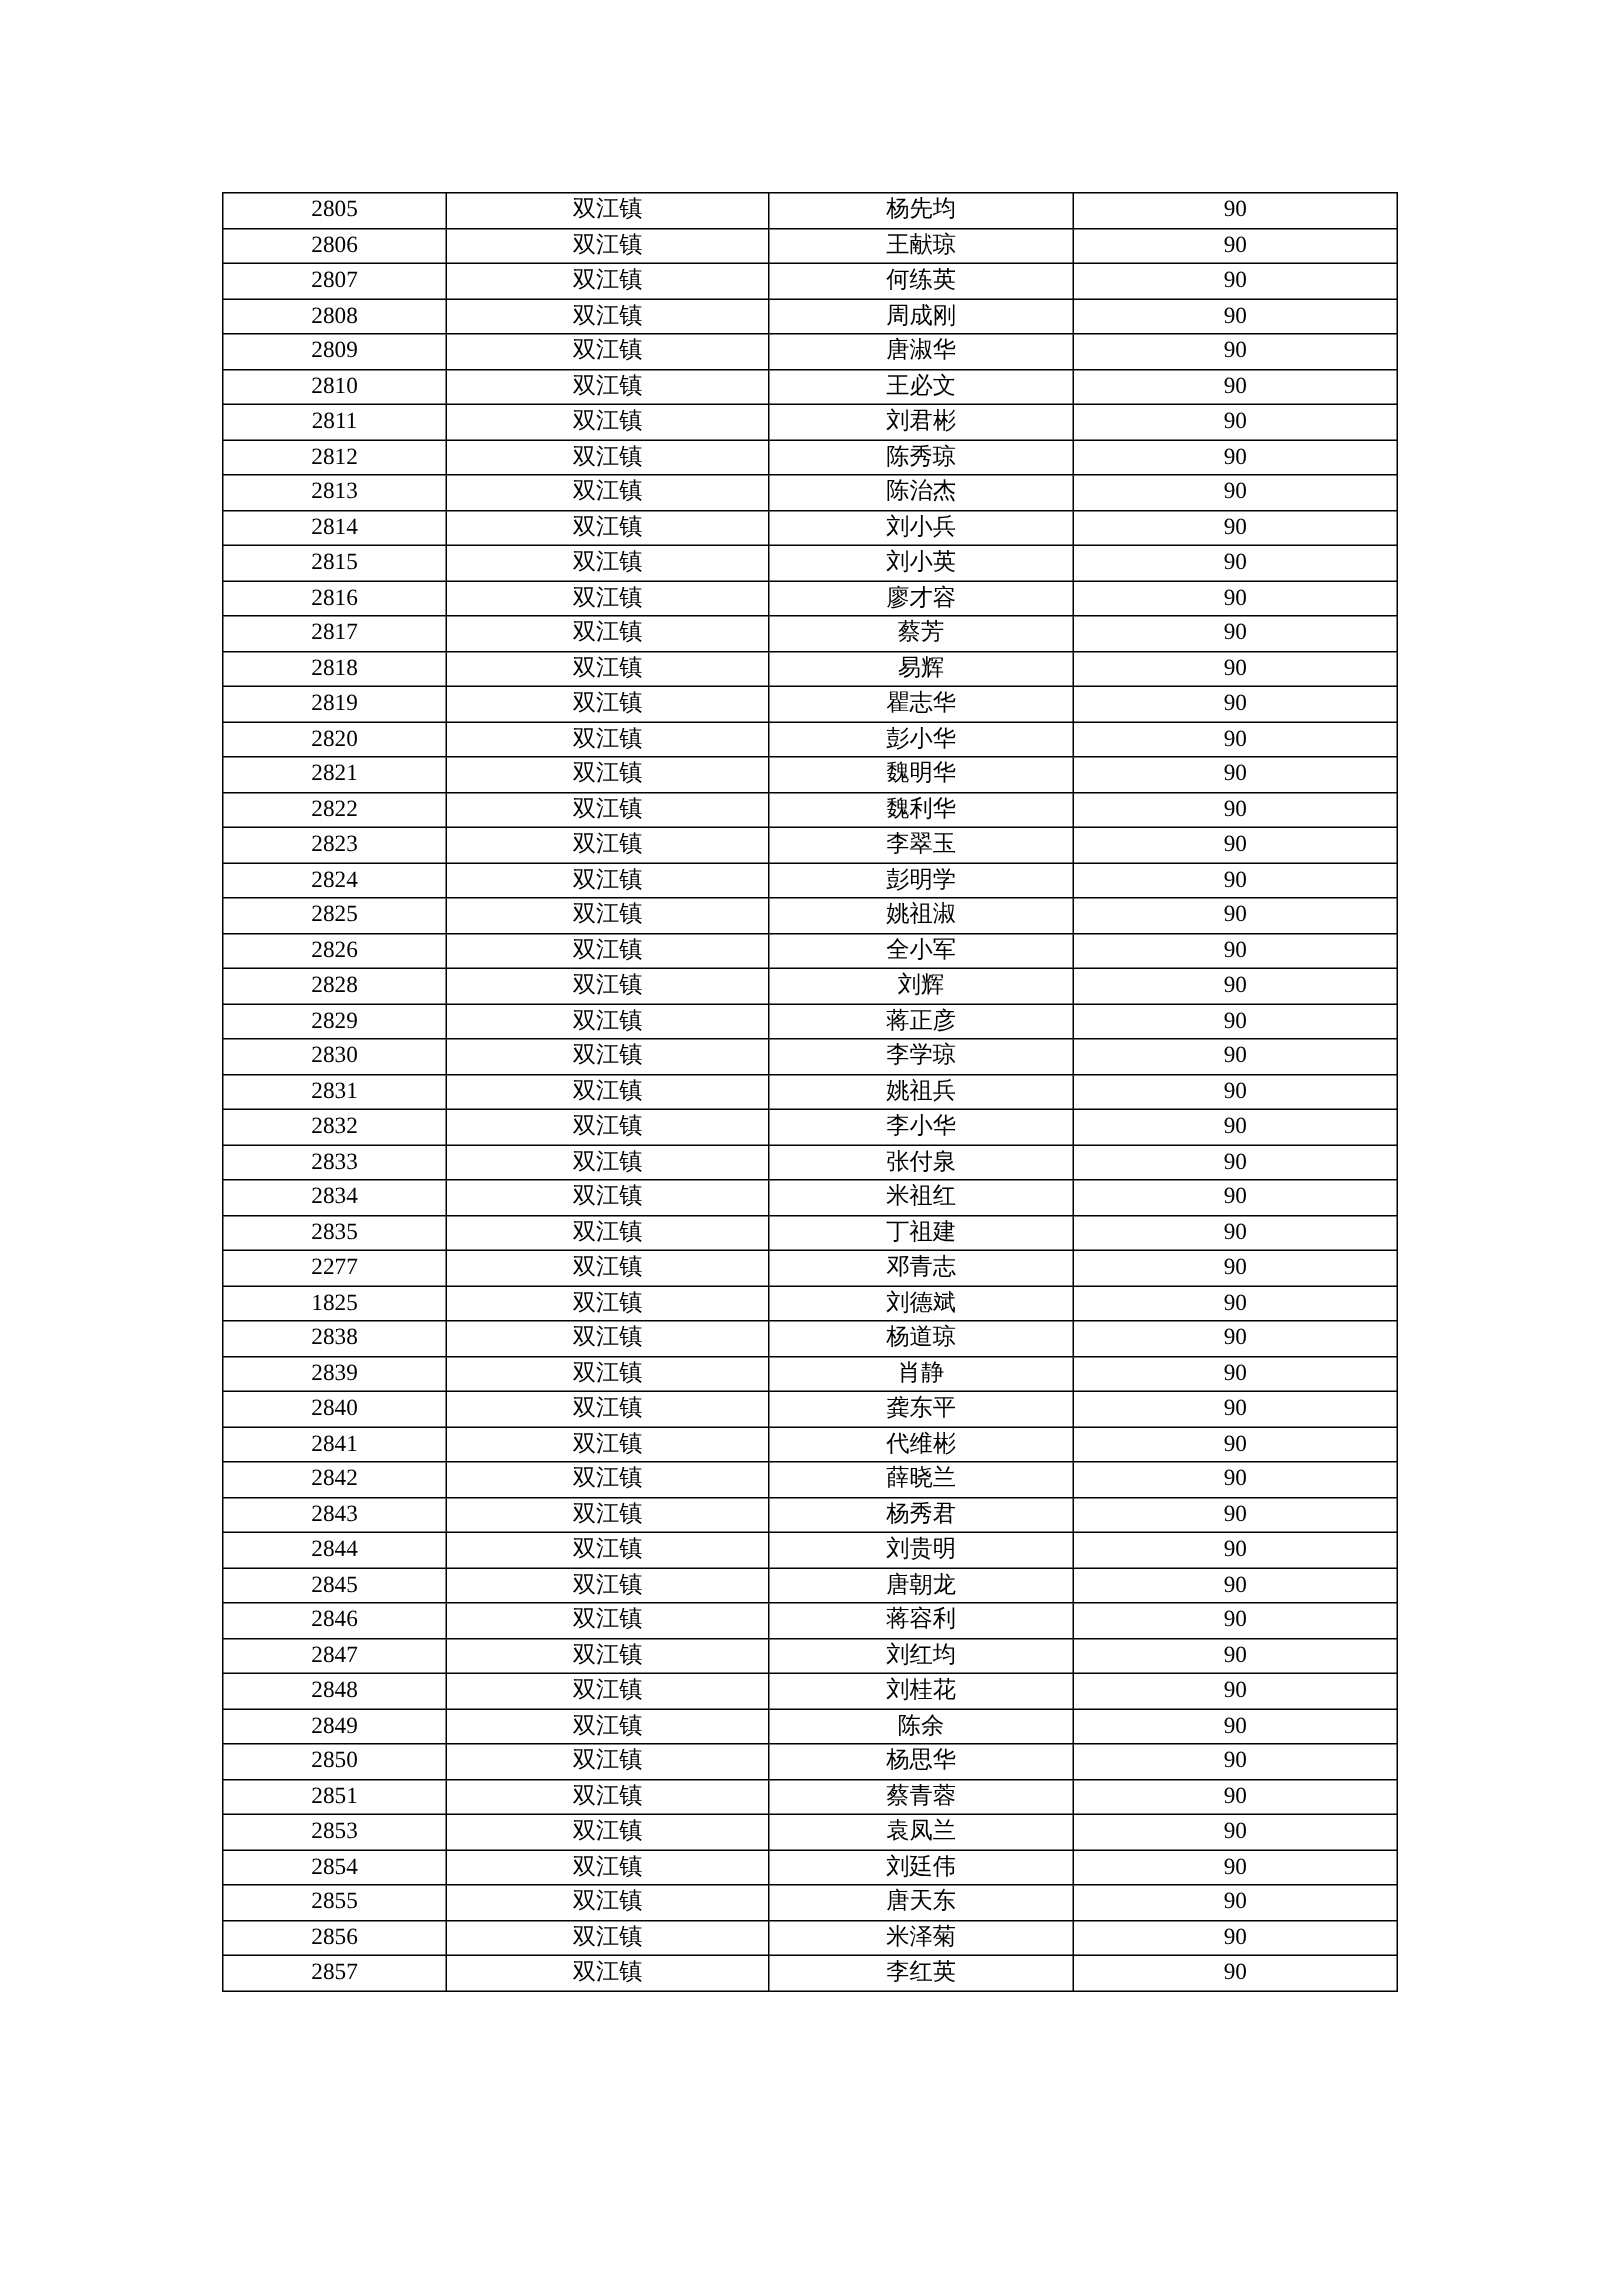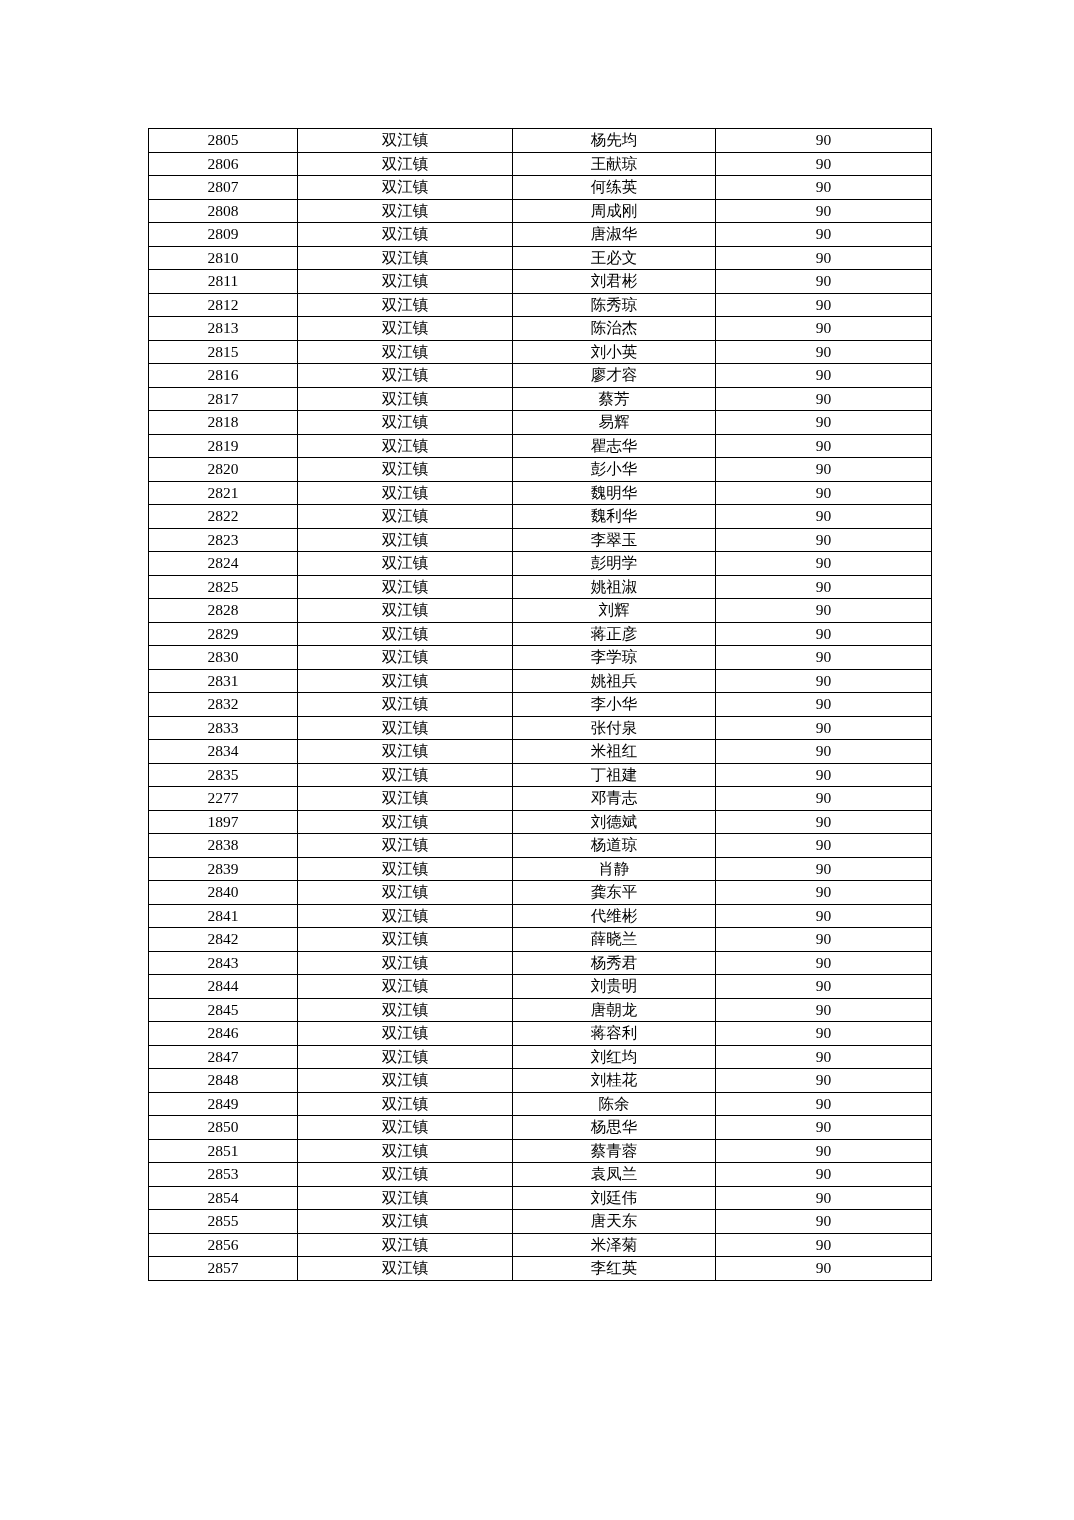--- a/index.html
+++ b/index.html
@@ -106,20 +106,26 @@
           <td>陈秀琼</td>
           <td>90</td>
         </tr>
         <tr>
           <td>2813</td>
           <td>双江镇</td>
           <td>陈治杰</td>
           <td>90</td>
         </tr>
         <tr>
+          <td>2814</td>
+          <td>双江镇</td>
+          <td>刘小兵</td>
+          <td>90</td>
+        </tr>
+        <tr>
           <td>2815</td>
           <td>双江镇</td>
           <td>刘小英</td>
           <td>90</td>
         </tr>
         <tr>
           <td>2816</td>
           <td>双江镇</td>
           <td>廖才容</td>
           <td>90</td>
@@ -172,20 +178,26 @@
           <td>彭明学</td>
           <td>90</td>
         </tr>
         <tr>
           <td>2825</td>
           <td>双江镇</td>
           <td>姚祖淑</td>
           <td>90</td>
         </tr>
         <tr>
+          <td>2826</td>
+          <td>双江镇</td>
+          <td>全小军</td>
+          <td>90</td>
+        </tr>
+        <tr>
           <td>2828</td>
           <td>双江镇</td>
           <td>刘辉</td>
           <td>90</td>
         </tr>
         <tr>
           <td>2829</td>
           <td>双江镇</td>
           <td>蒋正彦</td>
           <td>90</td>
@@ -226,21 +238,21 @@
           <td>丁祖建</td>
           <td>90</td>
         </tr>
         <tr>
           <td>2277</td>
           <td>双江镇</td>
           <td>邓青志</td>
           <td>90</td>
         </tr>
         <tr>
-          <td>1897</td>
+          <td>1825</td>
           <td>双江镇</td>
           <td>刘德斌</td>
           <td>90</td>
         </tr>
         <tr>
           <td>2838</td>
           <td>双江镇</td>
           <td>杨道琼</td>
           <td>90</td>
         </tr>

